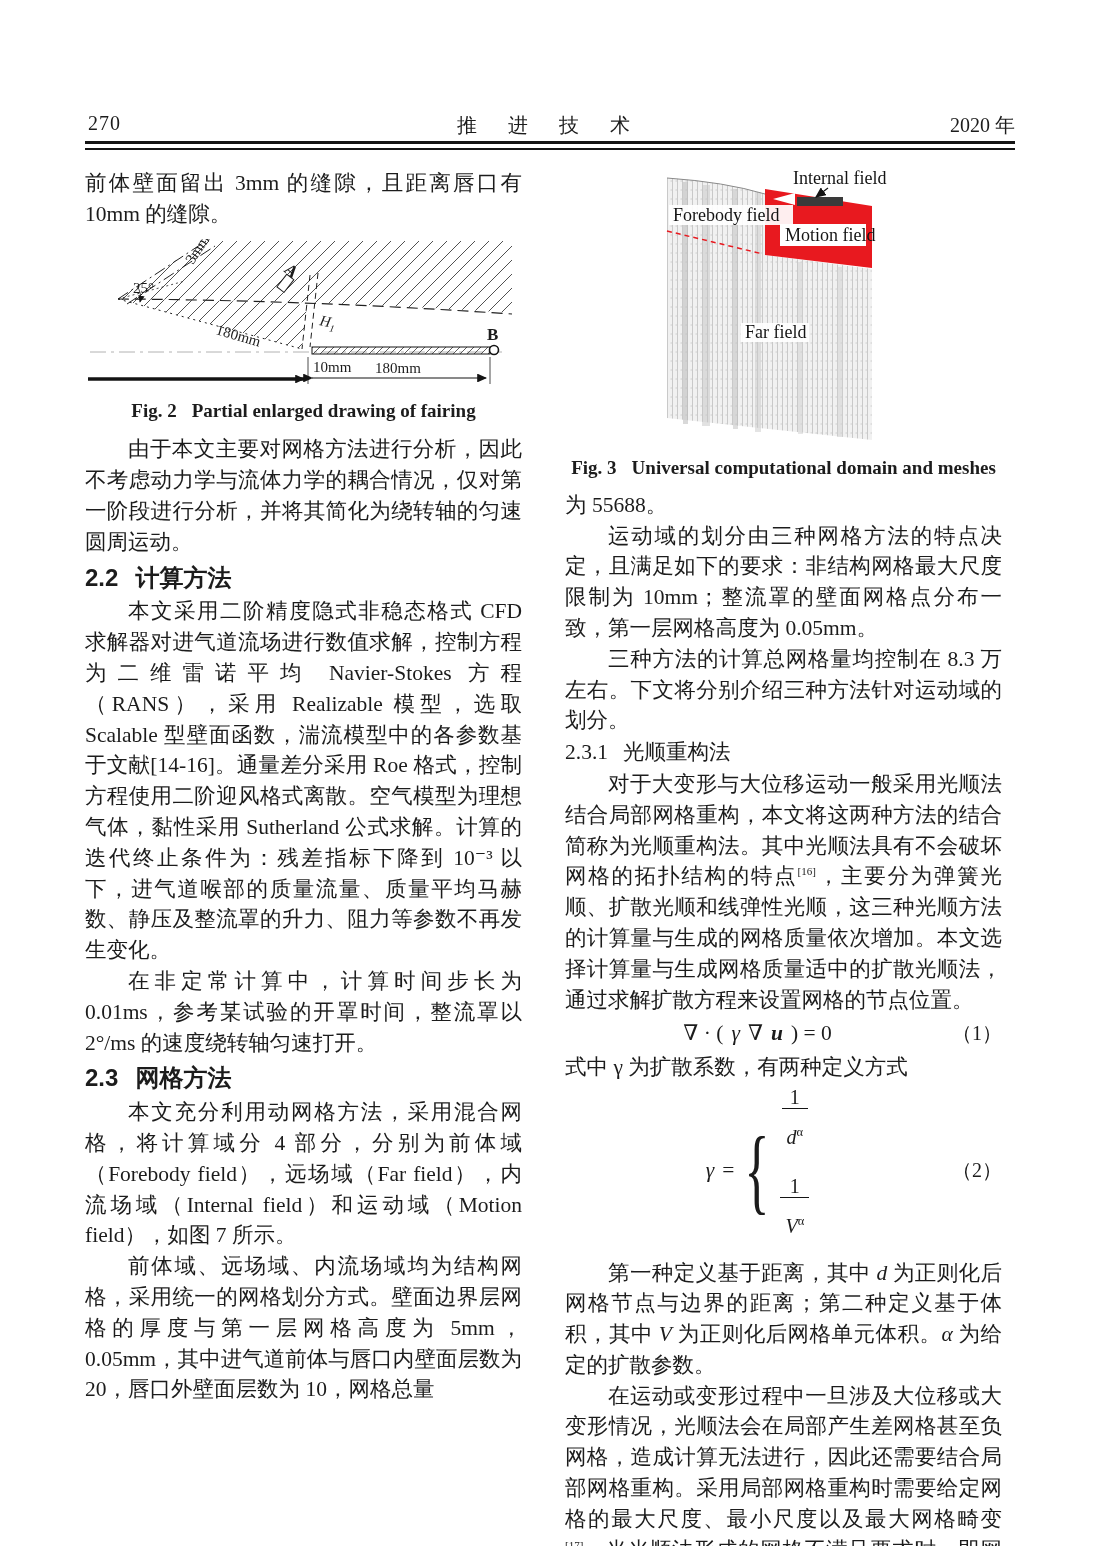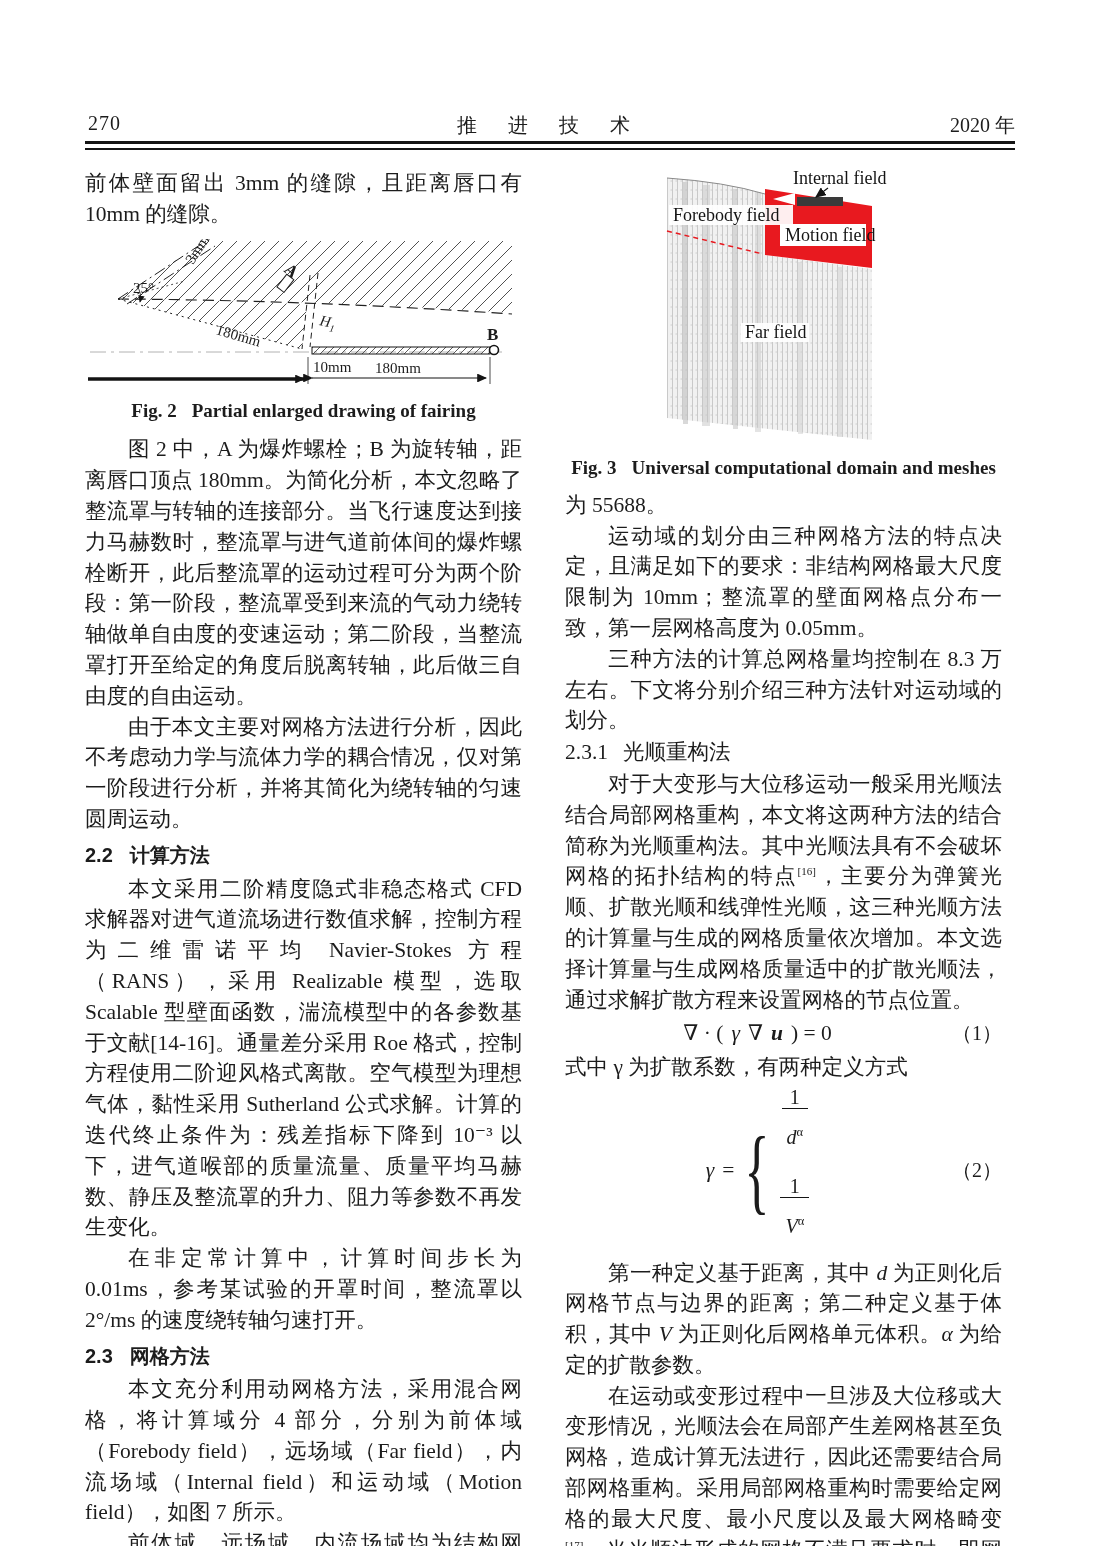--- a/index.html
+++ b/index.html
@@ -20,21 +20,21 @@
 
   
   .col{position:absolute;width:437px;font-size:21.5px;line-height:30.8px;text-align:justify;}
   .col-left{left:85px;top:168px;}
   .col-right{left:565px;top:166px;}
   .col p{margin:0;text-indent:2em;}
   .col p.noindent{text-indent:0;}
   sup.ref{font-size:11px;line-height:0;vertical-align:super;}
 
   .h2{display:flex;gap:17px;align-items:baseline;margin:5px 0 3px;
-      font-family:"Liberation Sans","DejaVu Sans",sans-serif;font-weight:700;font-size:20px;}
+      font-family:"Liberation Sans","DejaVu Sans",sans-serif;font-weight:700;font-size:24px;}
   .h3{display:flex;gap:15px;align-items:baseline;margin:1px 0;font-size:21.5px;}
 
   
   figure{margin:9px 0 8px;}
   .figcap{display:flex;justify-content:center;gap:15px;font-weight:700;font-size:19px;margin-top:7px;}
   svg{display:block;}
   .fig3svg{margin:0 auto;}
 
   
   .eqrow{display:flex;align-items:center;text-indent:0;margin:3px 0;}
@@ -121,21 +121,20 @@
         <text x="228" y="133" font-size="15" fill="#1c1c1c">10mm</text>
         <text x="290" y="134" font-size="15" fill="#1c1c1c">180mm</text>
         <text x="402" y="101" font-size="17" font-weight="bold" fill="#1c1c1c">B</text>
       </svg>
       <figcaption class="figcap">
         <span>Fig. 2</span>
         <span>Partial enlarged drawing of fairing</span>
       </figcaption>
     </figure>
 
-    <p>图 2 中，A 为爆炸螺栓；B 为旋转轴，距离唇口顶点 180mm。为简化分析，本文忽略了整流罩与转轴的连接部分。当飞行速度达到接力马赫数时，整流罩与进气道前体间的爆炸螺栓断开，此后整流罩的运动过程可分为两个阶段：第一阶段，整流罩受到来流的气动力绕转轴做单自由度的变速运动；第二阶段，当整流罩打开至给定的角度后脱离转轴，此后做三自由度的自由运动。</p>
     <p>由于本文主要对网格方法进行分析，因此不考虑动力学与流体力学的耦合情况，仅对第一阶段进行分析，并将其简化为绕转轴的匀速圆周运动。</p>
 
     <div class="h2">
       <span>2.2</span>
       <span>计算方法</span>
     </div>
 
     <p>本文采用二阶精度隐式非稳态格式 CFD 求解器对进气道流场进行数值求解，控制方程为二维雷诺平均 Navier-Stokes 方程（RANS），采用 Realizable 模型，选取 Scalable 型壁面函数，湍流模型中的各参数基于文献[14-16]。通量差分采用 Roe 格式，控制方程使用二阶迎风格式离散。空气模型为理想气体，黏性采用 Sutherland 公式求解。计算的迭代终止条件为：残差指标下降到 10⁻³ 以下，进气道喉部的质量流量、质量平均马赫数、静压及整流罩的升力、阻力等参数不再发生变化。</p>
     <p>在非定常计算中，计算时间步长为 0.01ms，参考某试验的开罩时间，整流罩以 2°/ms 的速度绕转轴匀速打开。</p>
 

